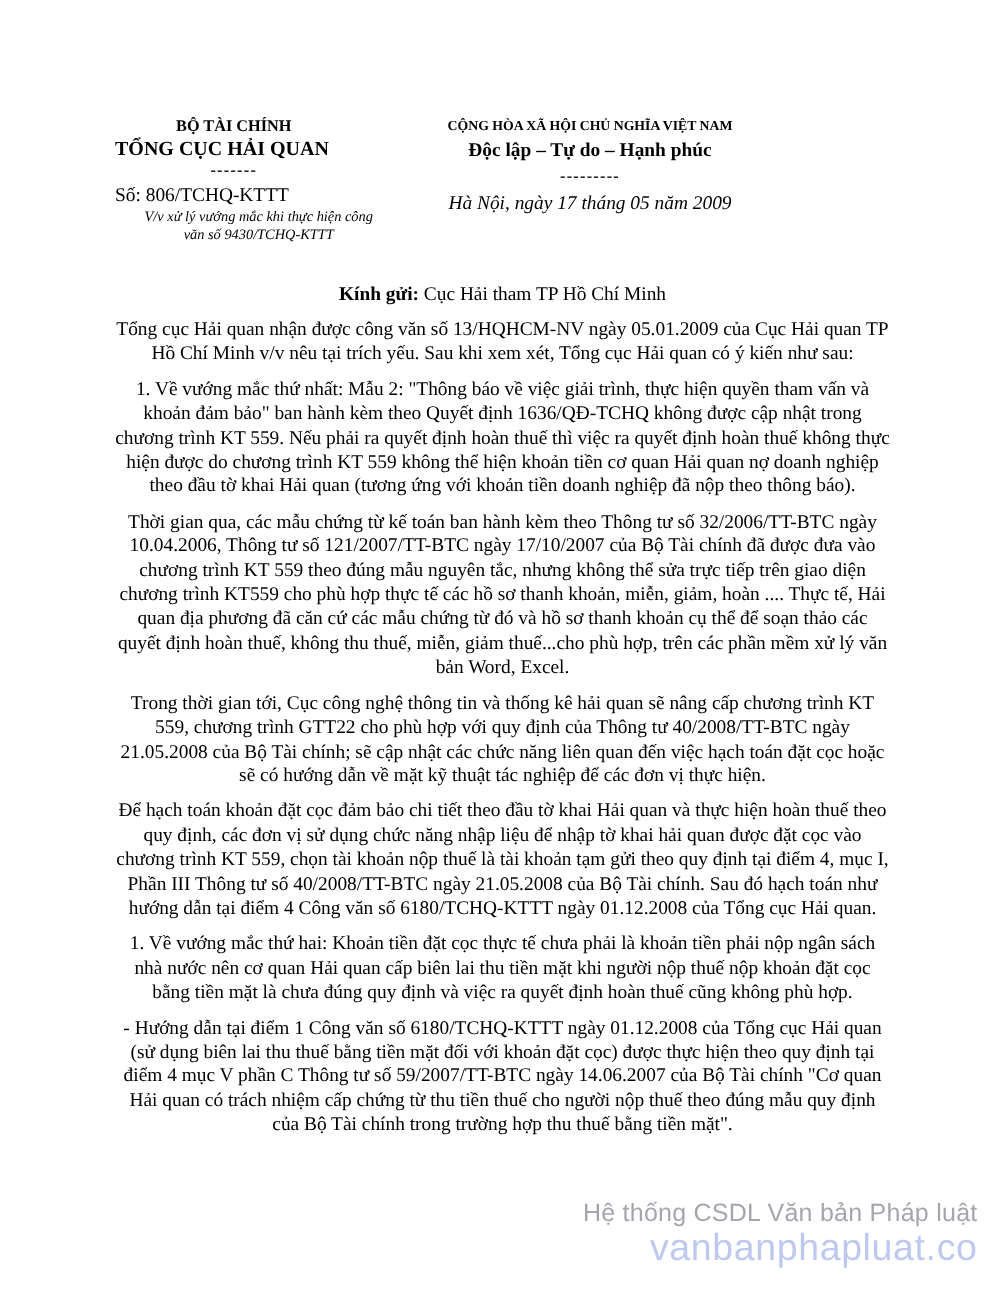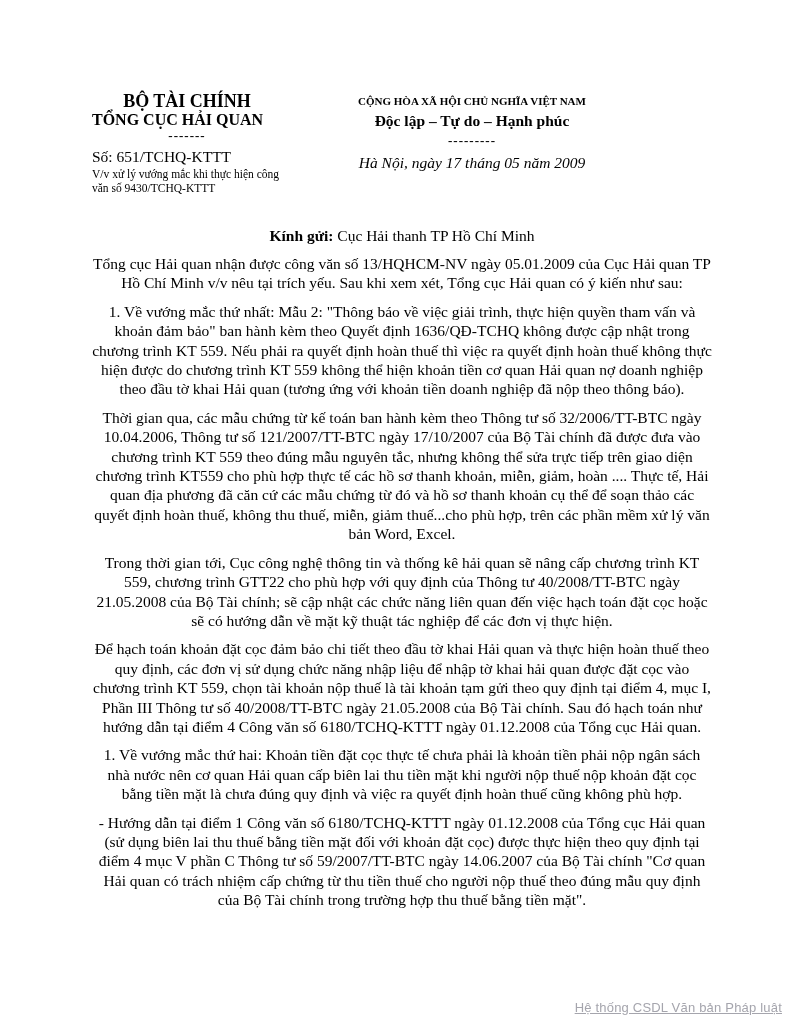--- a/index.html
+++ b/index.html
@@ -25,25 +25,25 @@
     top: 0;
     width: 190px;
   }
   .header-right {
     position: absolute;
     left: 300px;
     top: 0;
     width: 344px;
     text-align: center;
   }
-  .agency-line1 { font-weight: bold; font-size: 18px; text-align: center; line-height: 18px; }
+  .agency-line1 { font-weight: bold; font-size: 13px; text-align: center; line-height: 18px; }
   .agency-line2 { font-weight: bold; font-size: 16px; text-align: left; line-height: 19px; }
   .divider { font-weight: bold; font-size: 13px; text-align: center; line-height: 14px; letter-spacing: 1px; }
   .doc-number { font-size: 15.5px; line-height: 20px; margin-top: 4px; white-space: nowrap; }
-  .doc-subject { font-size: 11.5px; line-height: 13.5px; margin-top: 1px; width: 230px; }
+  .doc-subject { font-style: italic; font-size: 11.5px; line-height: 13.5px; margin-top: 1px; width: 230px; text-align: center; }
   .country-line { font-weight: bold; font-size: 11px; line-height: 19px; white-space: nowrap; }
   .motto-line { font-weight: bold; font-size: 15.5px; line-height: 19px; }
   .date-line { font-style: italic; font-size: 15.5px; line-height: 20px; margin-top: 5px; white-space: nowrap; }
   .header-right .divider { margin-top: 4px; }
   
   .body-content {
     padding: 0 88px 0 92px;
   }
   .recipient {
     text-align: center;
@@ -62,67 +62,67 @@
   
   .watermark {
     position: absolute;
     right: 18px;
     bottom: 20px;
     text-align: right;
     font-family: "Liberation Sans", sans-serif;
     line-height: 1.1;
   }
   .watermark-line1 {
-    font-size: 13px;
+    font-size: 20px;
     color: #a5a5ad;
     letter-spacing: 0.2px;
-    text-decoration: underline;
   }
   .watermark-line2 {
     font-size: 30px;
     color: #bfc9f0;
     letter-spacing: 0.5px;
   }
 </style>
 </head>
 <body>
 
 <div class="page">
 
   <div class="header">
     <div class="header-left">
       <div class="agency-line1">BỘ TÀI CHÍNH</div>
       <div class="agency-line2">TỔNG CỤC HẢI QUAN</div>
       <div class="divider">-------</div>
-      <div class="doc-number">Số: 651/TCHQ-KTTT</div>
+      <div class="doc-number">Số: 806/TCHQ-KTTT</div>
       <div class="doc-subject">
         <div>V/v xử lý vướng mắc khi thực hiện công</div>
         <div>văn số 9430/TCHQ-KTTT</div>
       </div>
     </div>
     <div class="header-right">
       <div class="country-line">CỘNG HÒA XÃ HỘI CHỦ NGHĨA VIỆT NAM</div>
       <div class="motto-line">Độc lập – Tự do – Hạnh phúc</div>
       <div class="divider">---------</div>
       <div class="date-line">Hà Nội, ngày 17 tháng 05 năm 2009</div>
     </div>
   </div>
 
   <div class="body-content">
     <div class="recipient">
       <span class="bold">Kính gửi:</span>
-      <span>Cục Hải thanh TP Hồ Chí Minh</span>
+      <span>Cục Hải tham TP Hồ Chí Minh</span>
     </div>
 
     <p>Tổng cục Hải quan nhận được công văn số 13/HQHCM-NV ngày 05.01.2009 của Cục Hải quan TP Hồ Chí Minh v/v nêu tại trích yếu. Sau khi xem xét, Tổng cục Hải quan có ý kiến như sau:</p>
     <p>1. Về vướng mắc thứ nhất: Mẫu 2: "Thông báo về việc giải trình, thực hiện quyền tham vấn và khoản đảm bảo" ban hành kèm theo Quyết định 1636/QĐ-TCHQ không được cập nhật trong chương trình KT 559. Nếu phải ra quyết định hoàn thuế thì việc ra quyết định hoàn thuế không thực hiện được do chương trình KT 559 không thể hiện khoản tiền cơ quan Hải quan nợ doanh nghiệp theo đầu tờ khai Hải quan (tương ứng với khoản tiền doanh nghiệp đã nộp theo thông báo).</p>
     <p>Thời gian qua, các mẫu chứng từ kế toán ban hành kèm theo Thông tư số 32/2006/TT-BTC ngày 10.04.2006, Thông tư số 121/2007/TT-BTC ngày 17/10/2007 của Bộ Tài chính đã được đưa vào chương trình KT 559 theo đúng mẫu nguyên tắc, nhưng không thể sửa trực tiếp trên giao diện chương trình KT559 cho phù hợp thực tế các hồ sơ thanh khoản, miễn, giảm, hoàn .... Thực tế, Hải quan địa phương đã căn cứ các mẫu chứng từ đó và hồ sơ thanh khoản cụ thể để soạn thảo các quyết định hoàn thuế, không thu thuế, miễn, giảm thuế...cho phù hợp, trên các phần mềm xử lý văn bản Word, Excel.</p>
     <p>Trong thời gian tới, Cục công nghệ thông tin và thống kê hải quan sẽ nâng cấp chương trình KT 559, chương trình GTT22 cho phù hợp với quy định của Thông tư 40/2008/TT-BTC ngày 21.05.2008 của Bộ Tài chính; sẽ cập nhật các chức năng liên quan đến việc hạch toán đặt cọc hoặc sẽ có hướng dẫn về mặt kỹ thuật tác nghiệp để các đơn vị thực hiện.</p>
     <p>Để hạch toán khoản đặt cọc đảm bảo chi tiết theo đầu tờ khai Hải quan và thực hiện hoàn thuế theo quy định, các đơn vị sử dụng chức năng nhập liệu để nhập tờ khai hải quan được đặt cọc vào chương trình KT 559, chọn tài khoản nộp thuế là tài khoản tạm gửi theo quy định tại điểm 4, mục I, Phần III Thông tư số 40/2008/TT-BTC ngày 21.05.2008 của Bộ Tài chính. Sau đó hạch toán như hướng dẫn tại điểm 4 Công văn số 6180/TCHQ-KTTT ngày 01.12.2008 của Tổng cục Hải quan.</p>
     <p>1. Về vướng mắc thứ hai: Khoản tiền đặt cọc thực tế chưa phải là khoản tiền phải nộp ngân sách nhà nước nên cơ quan Hải quan cấp biên lai thu tiền mặt khi người nộp thuế nộp khoản đặt cọc bằng tiền mặt là chưa đúng quy định và việc ra quyết định hoàn thuế cũng không phù hợp.</p>
     <p>- Hướng dẫn tại điểm 1 Công văn số 6180/TCHQ-KTTT ngày 01.12.2008 của Tổng cục Hải quan (sử dụng biên lai thu thuế bằng tiền mặt đối với khoản đặt cọc) được thực hiện theo quy định tại điểm 4 mục V phần C Thông tư số 59/2007/TT-BTC ngày 14.06.2007 của Bộ Tài chính "Cơ quan Hải quan có trách nhiệm cấp chứng từ thu tiền thuế cho người nộp thuế theo đúng mẫu quy định của Bộ Tài chính trong trường hợp thu thuế bằng tiền mặt".</p>
   </div>
 
   <div class="watermark">
     <div class="watermark-line1">Hệ thống CSDL  Văn bản Pháp luật</div>
+    <div class="watermark-line2">vanbanphapluat.co</div>
   </div>
 
 </div>
 
 </body></html>

